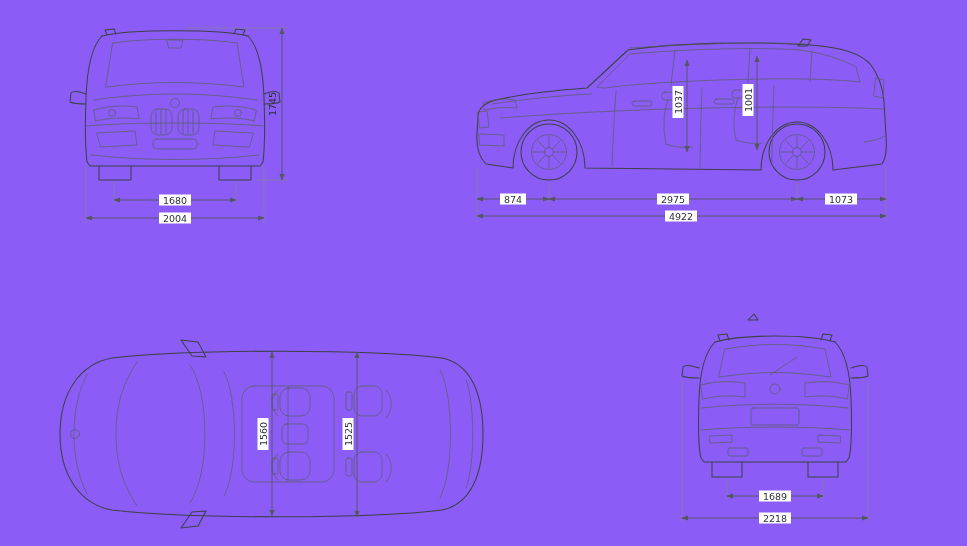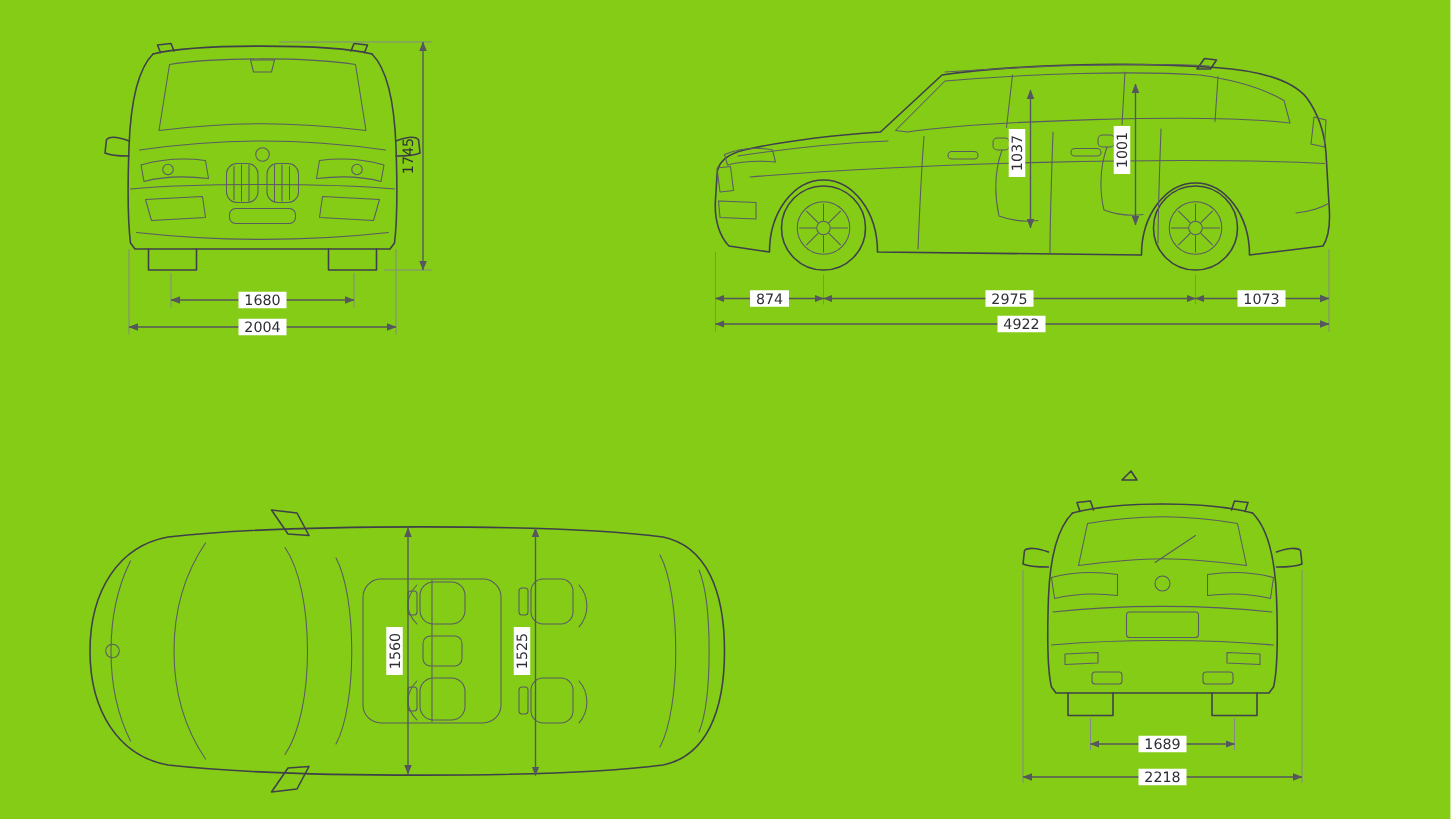--- a/index.html
+++ b/index.html
@@ -1,18 +1,18 @@
 <!DOCTYPE html>
 <html><head>
 <meta charset="utf-8">
 <style>
   * { box-sizing: border-box; }
   html, body { margin: 0; padding: 0; background: #ffffff; }
   body { font-family: "DejaVu Sans", sans-serif; }
-  .canvas { position: relative; width: 967px; height: 546px; background: #84cc16; overflow: hidden; }
+  .canvas { position: relative; width: 967px; height: 546px; background: #8b5cf6; overflow: hidden; }
   .view { position: absolute; }
   .body-line   { stroke: #3f4049; fill: none; stroke-width: 1.05; stroke-linecap: round; stroke-linejoin: round; }
   .detail-line { stroke: #5a5b63; fill: none; stroke-width: 0.7;  stroke-linecap: round; stroke-linejoin: round; }
   .dim-line { stroke: #55565e; stroke-width: 0.9; fill: none; }
   .ext-line { stroke: #85868d; stroke-width: 0.65; fill: none; }
   .dim-text { font-size: 9.5px; fill: #2e2f36; font-family: "DejaVu Sans", sans-serif; }
   .label-bg { fill: #ffffff; stroke: none; }
 </style>
 </head>
 <body>

